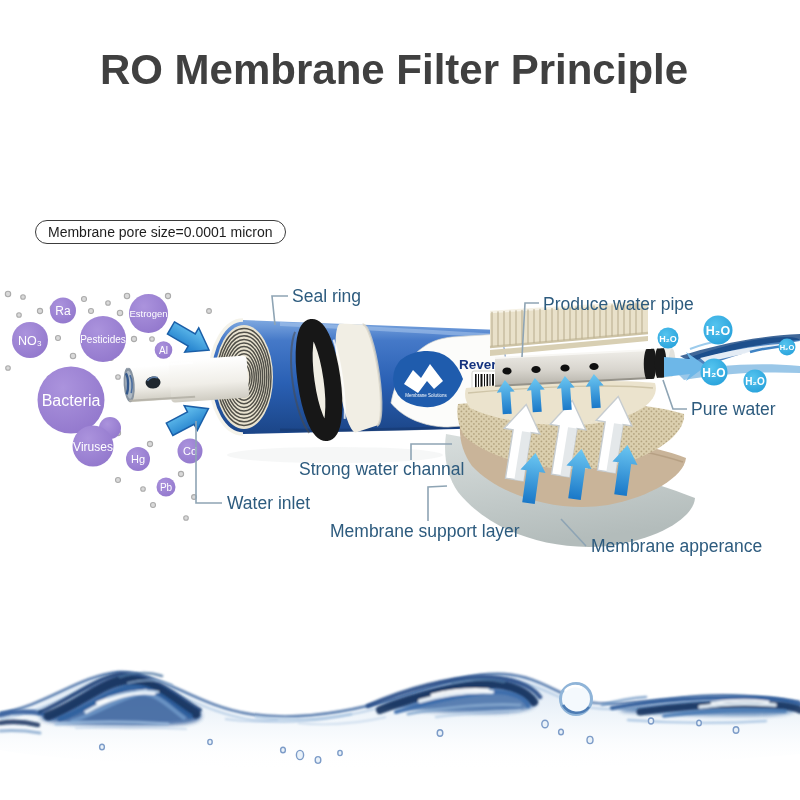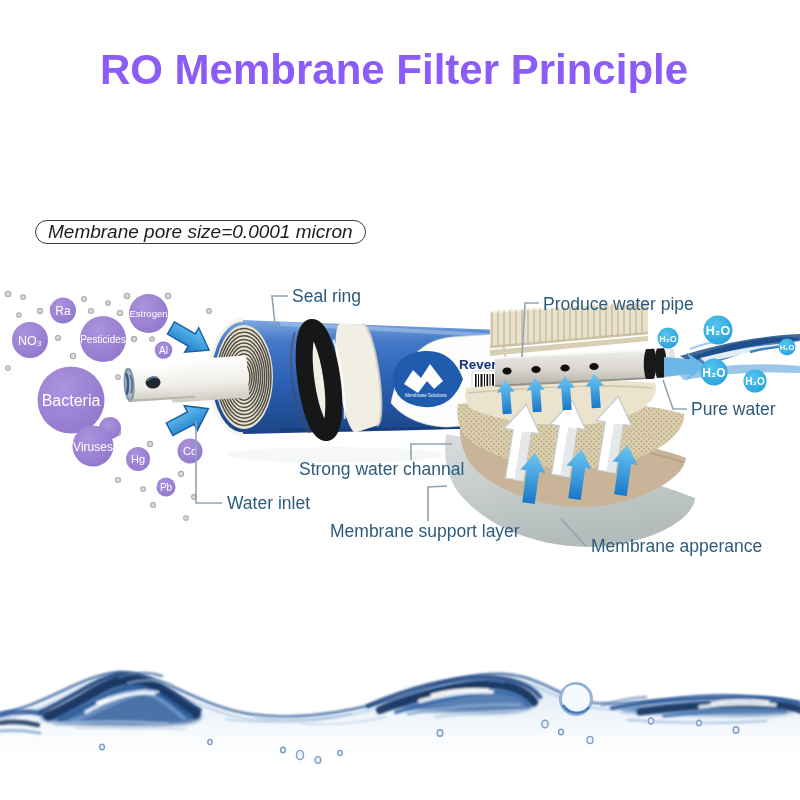--- a/index.html
+++ b/index.html
@@ -1,25 +1,25 @@
 <!DOCTYPE html>
 <html><head>
 <meta charset="utf-8">
 <style>
   html,body{margin:0;padding:0;background:#ffffff;}
   body{width:800px;height:800px;position:relative;overflow:hidden;font-family:"Liberation Sans",sans-serif;}
   .stage{position:absolute;left:0;top:0;width:800px;height:800px;}
   .title{position:absolute;left:0;top:46px;width:788px;text-align:center;
-         font-size:42px;font-weight:bold;color:#8b5cf6;letter-spacing:0px;}
+         font-size:42px;font-weight:bold;color:#404040;letter-spacing:0px;}
   .subtitle{position:absolute;left:0;top:101px;width:800px;text-align:center;
          font-size:17px;color:#161616;}
   .pill{position:absolute;left:35px;top:220px;height:22px;padding:0 12px;
         border:1.5px solid #3c3c3c;border-radius:13px;background:#fff;
         display:flex;align-items:center;}
-  .pill span{font-style:italic;font-size:19px;color:#1d1d1d;white-space:nowrap;}
+  .pill span{font-size:14px;color:#1d1d1d;white-space:nowrap;}
   svg{position:absolute;left:0;top:0;}
   .lbl{font-size:17.5px;fill:#2d5b7e;}
   .bubtxt{fill:#ffffff;text-anchor:middle;}
   .h2otxt{fill:#ffffff;text-anchor:middle;font-weight:bold;}
   .leader{fill:none;stroke:#8ea4b4;stroke-width:1.6;}
 </style>
 </head>
 <body>
 
 <div class="stage">

